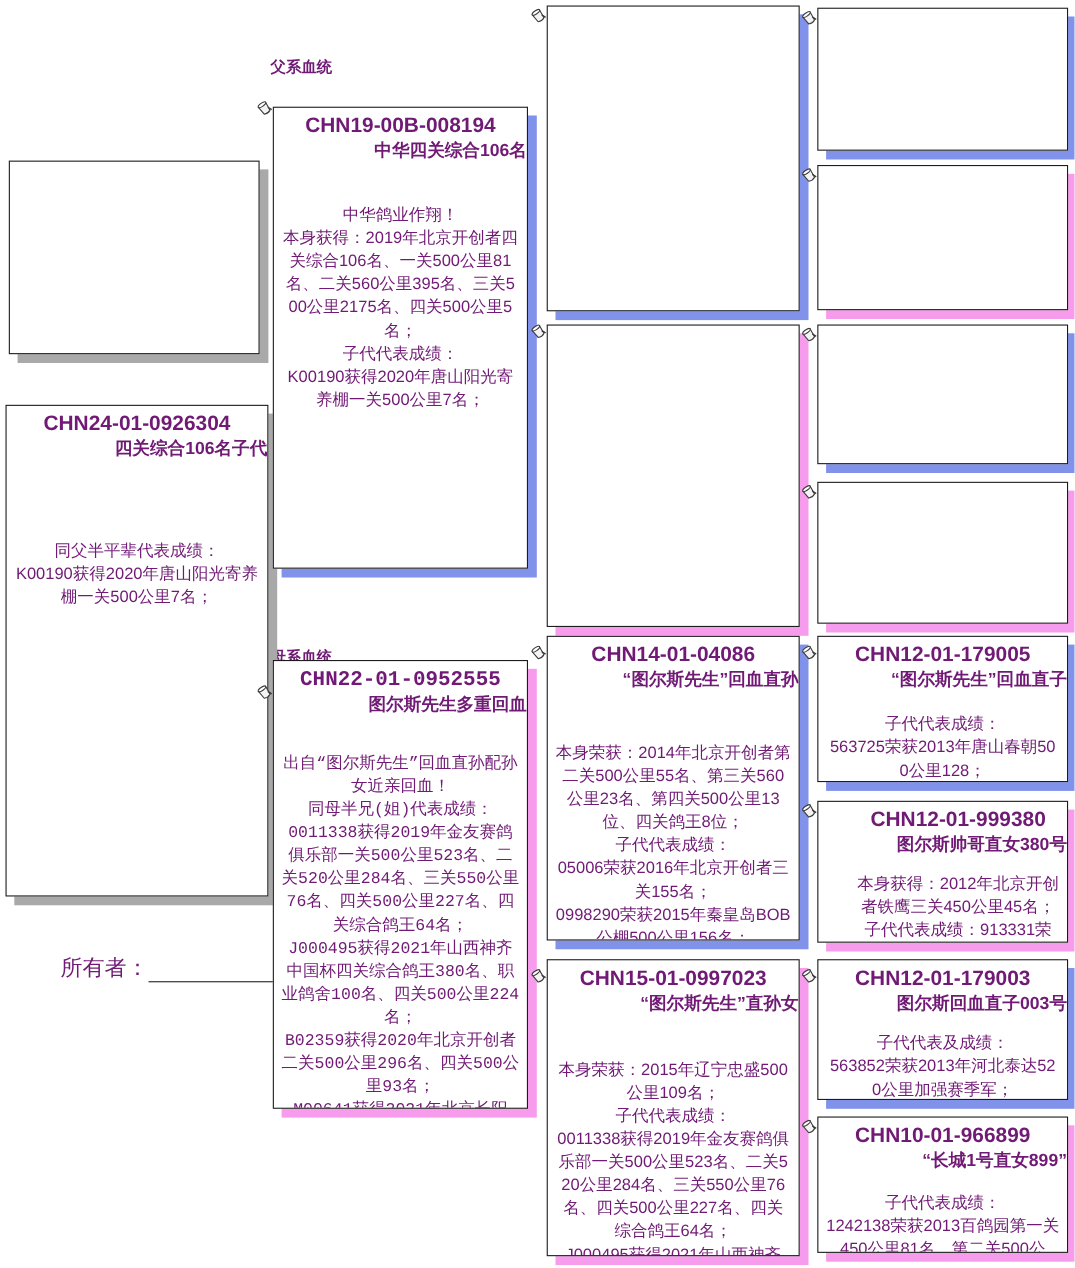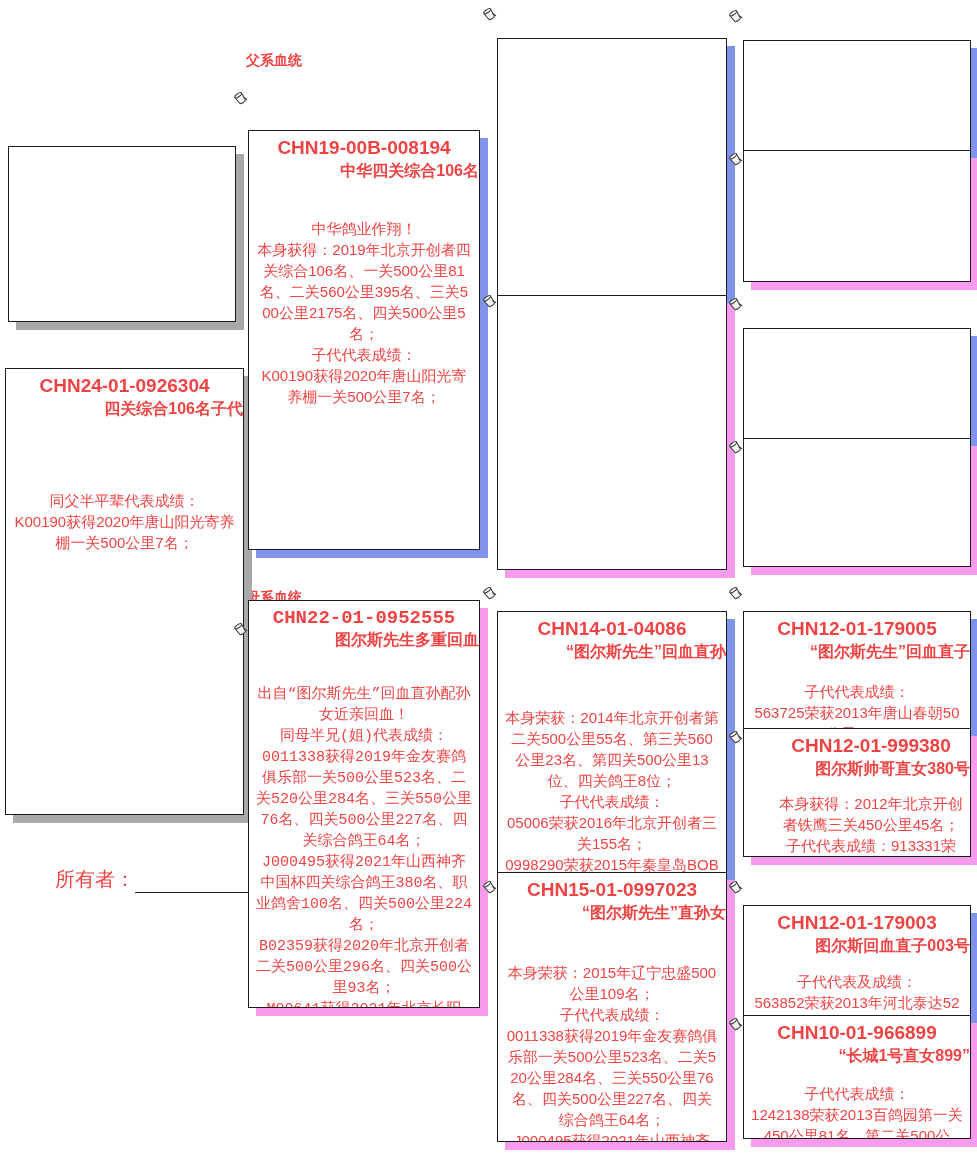--- a/index.html
+++ b/index.html
@@ -1,25 +1,25 @@
 <!DOCTYPE html>
 <html><head>
 <meta charset="utf-8">
 <style>
   html,body { margin:0; padding:0; background:#ffffff; }
   .page {
     position:relative; width:977px; height:1153px; overflow:hidden;
-    background:#ffffff; font-family:"Liberation Sans", sans-serif; color:#ef4444;
+    background:#ffffff; font-family:"Liberation Sans", sans-serif; color:#701a75;
   }
   .pbox {
     position:absolute; box-sizing:border-box; background:#ffffff;
     border:1px solid #1c1c1c; overflow:hidden;
   }
   .sh-gray { box-shadow:8px 8px 0 0 #a9a9a9; }
-  .sh-blue { box-shadow:8px 8px 0 0 #8092ea;margin-top:33px; }
+  .sh-blue { box-shadow:8px 8px 0 0 #8092ea; }
   .sh-pink { box-shadow:8px 8px 0 0 #f79ced; }
   .ring  { font-weight:bold; font-size:19px; line-height:24px; text-align:center; margin-top:5px; }
   .bname { font-weight:bold; font-size:16px; line-height:22px; text-align:right; }
   .bbody {
     font-size:15px; line-height:21px; padding:0 7px;
     white-space:pre-wrap; word-break:break-all;text-align:center;
   }
   .branch-label { position:absolute; font-weight:bold; font-size:14px; }
   .clip-icon { position:absolute; width:20px; height:20px; z-index:5; }
   .owner { position:absolute; font-size:20px; }

